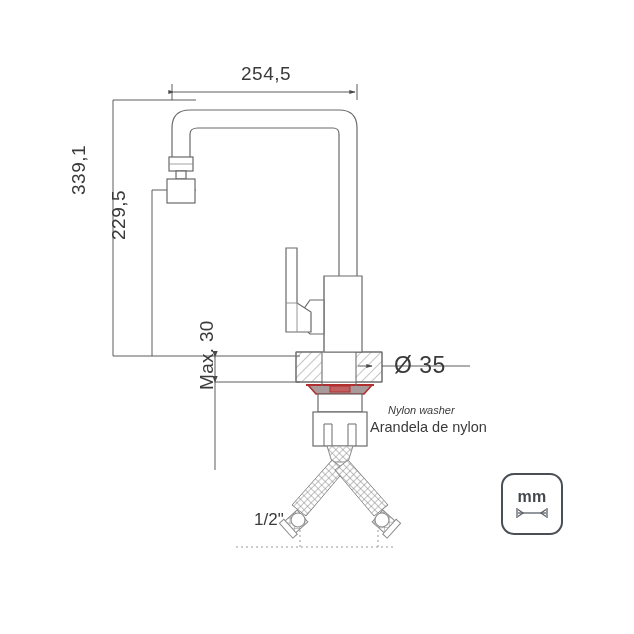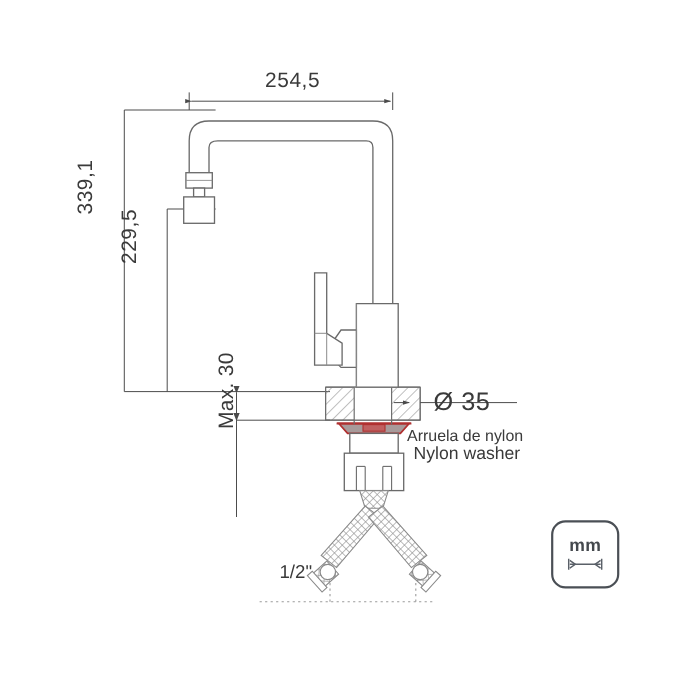--- a/index.html
+++ b/index.html
@@ -179,22 +179,22 @@
   <div class="txt" style="left:68px;top:195px;font-size:19px;letter-spacing:0.5px;transform:rotate(-90deg);transform-origin:left top;">339,1</div>
 
   <div class="txt" style="left:108px;top:240px;font-size:19px;letter-spacing:0.5px;transform:rotate(-90deg);transform-origin:left top;">229,5</div>
 
   <div class="txt" style="left:196px;top:390px;font-size:19px;letter-spacing:0.3px;transform:rotate(-90deg);transform-origin:left top;">Max. 30</div>
 
   <div class="txt" style="left:394px;top:352px;font-size:23px;letter-spacing:0.5px;">Ø 35</div>
 
   <div class="txt" style="left:254px;top:510px;font-size:17px;">1/2"</div>
 
-  <div class="txt" style="left:370px;top:389px;font-size:14.5px;">Arruela de nylon</div>
-  <div class="txt" style="left:376px;top:404px;font-size:16px;">Nylon washer</div>
+  <div class="txt" style="left:388px;top:404px;font-size:11px;font-style:italic;">Nylon washer</div>
+  <div class="txt" style="left:370px;top:419px;font-size:14.5px;">Arandela de nylon</div>
 
   <div class="unit-badge">
     <div class="lbl">mm</div>
     <svg class="arrowrow" viewBox="0 0 34 12">
       <line x1="2" y1="1" x2="2" y2="11" stroke="#5a6068" stroke-width="1.3"></line>
       <line x1="32" y1="1" x2="32" y2="11" stroke="#5a6068" stroke-width="1.3"></line>
       <line x1="3" y1="6" x2="31" y2="6" stroke="#5a6068" stroke-width="1.3"></line>
       <path d="M3,2.5 L8,6 L3,9.5" fill="none" stroke="#5a6068" stroke-width="1.3"></path>
       <path d="M31,2.5 L26,6 L31,9.5" fill="none" stroke="#5a6068" stroke-width="1.3"></path>
     </svg>

